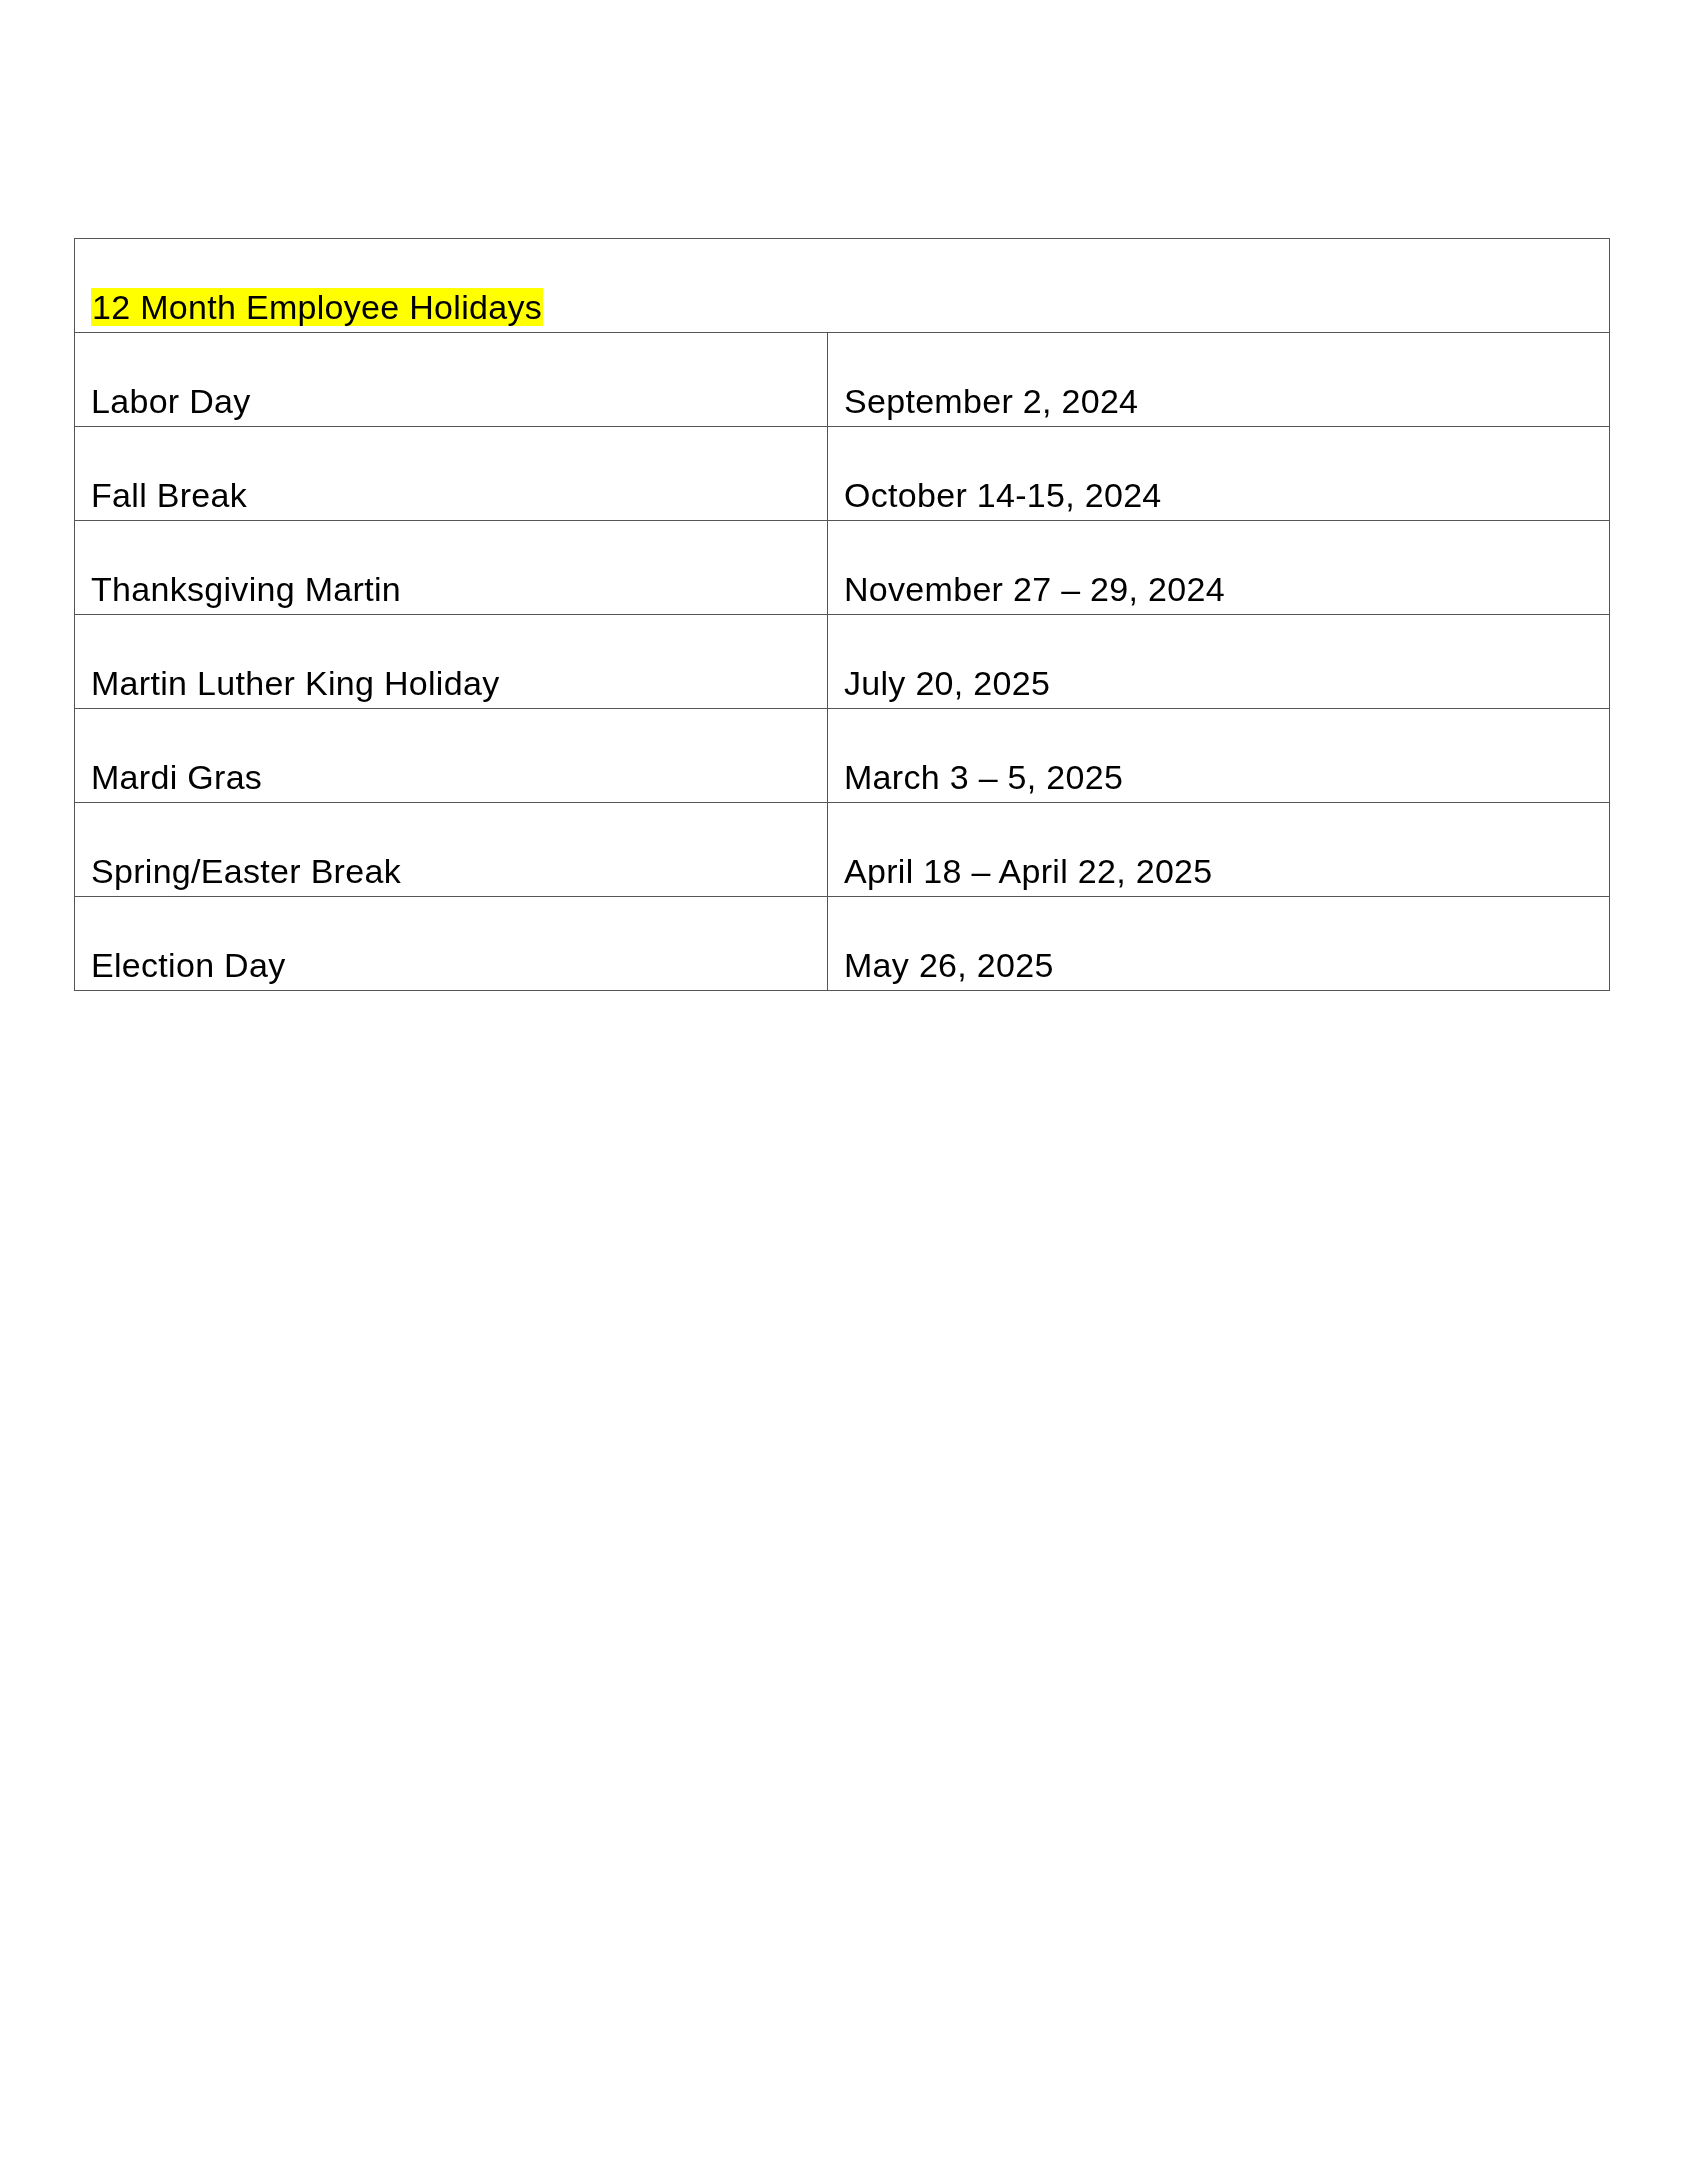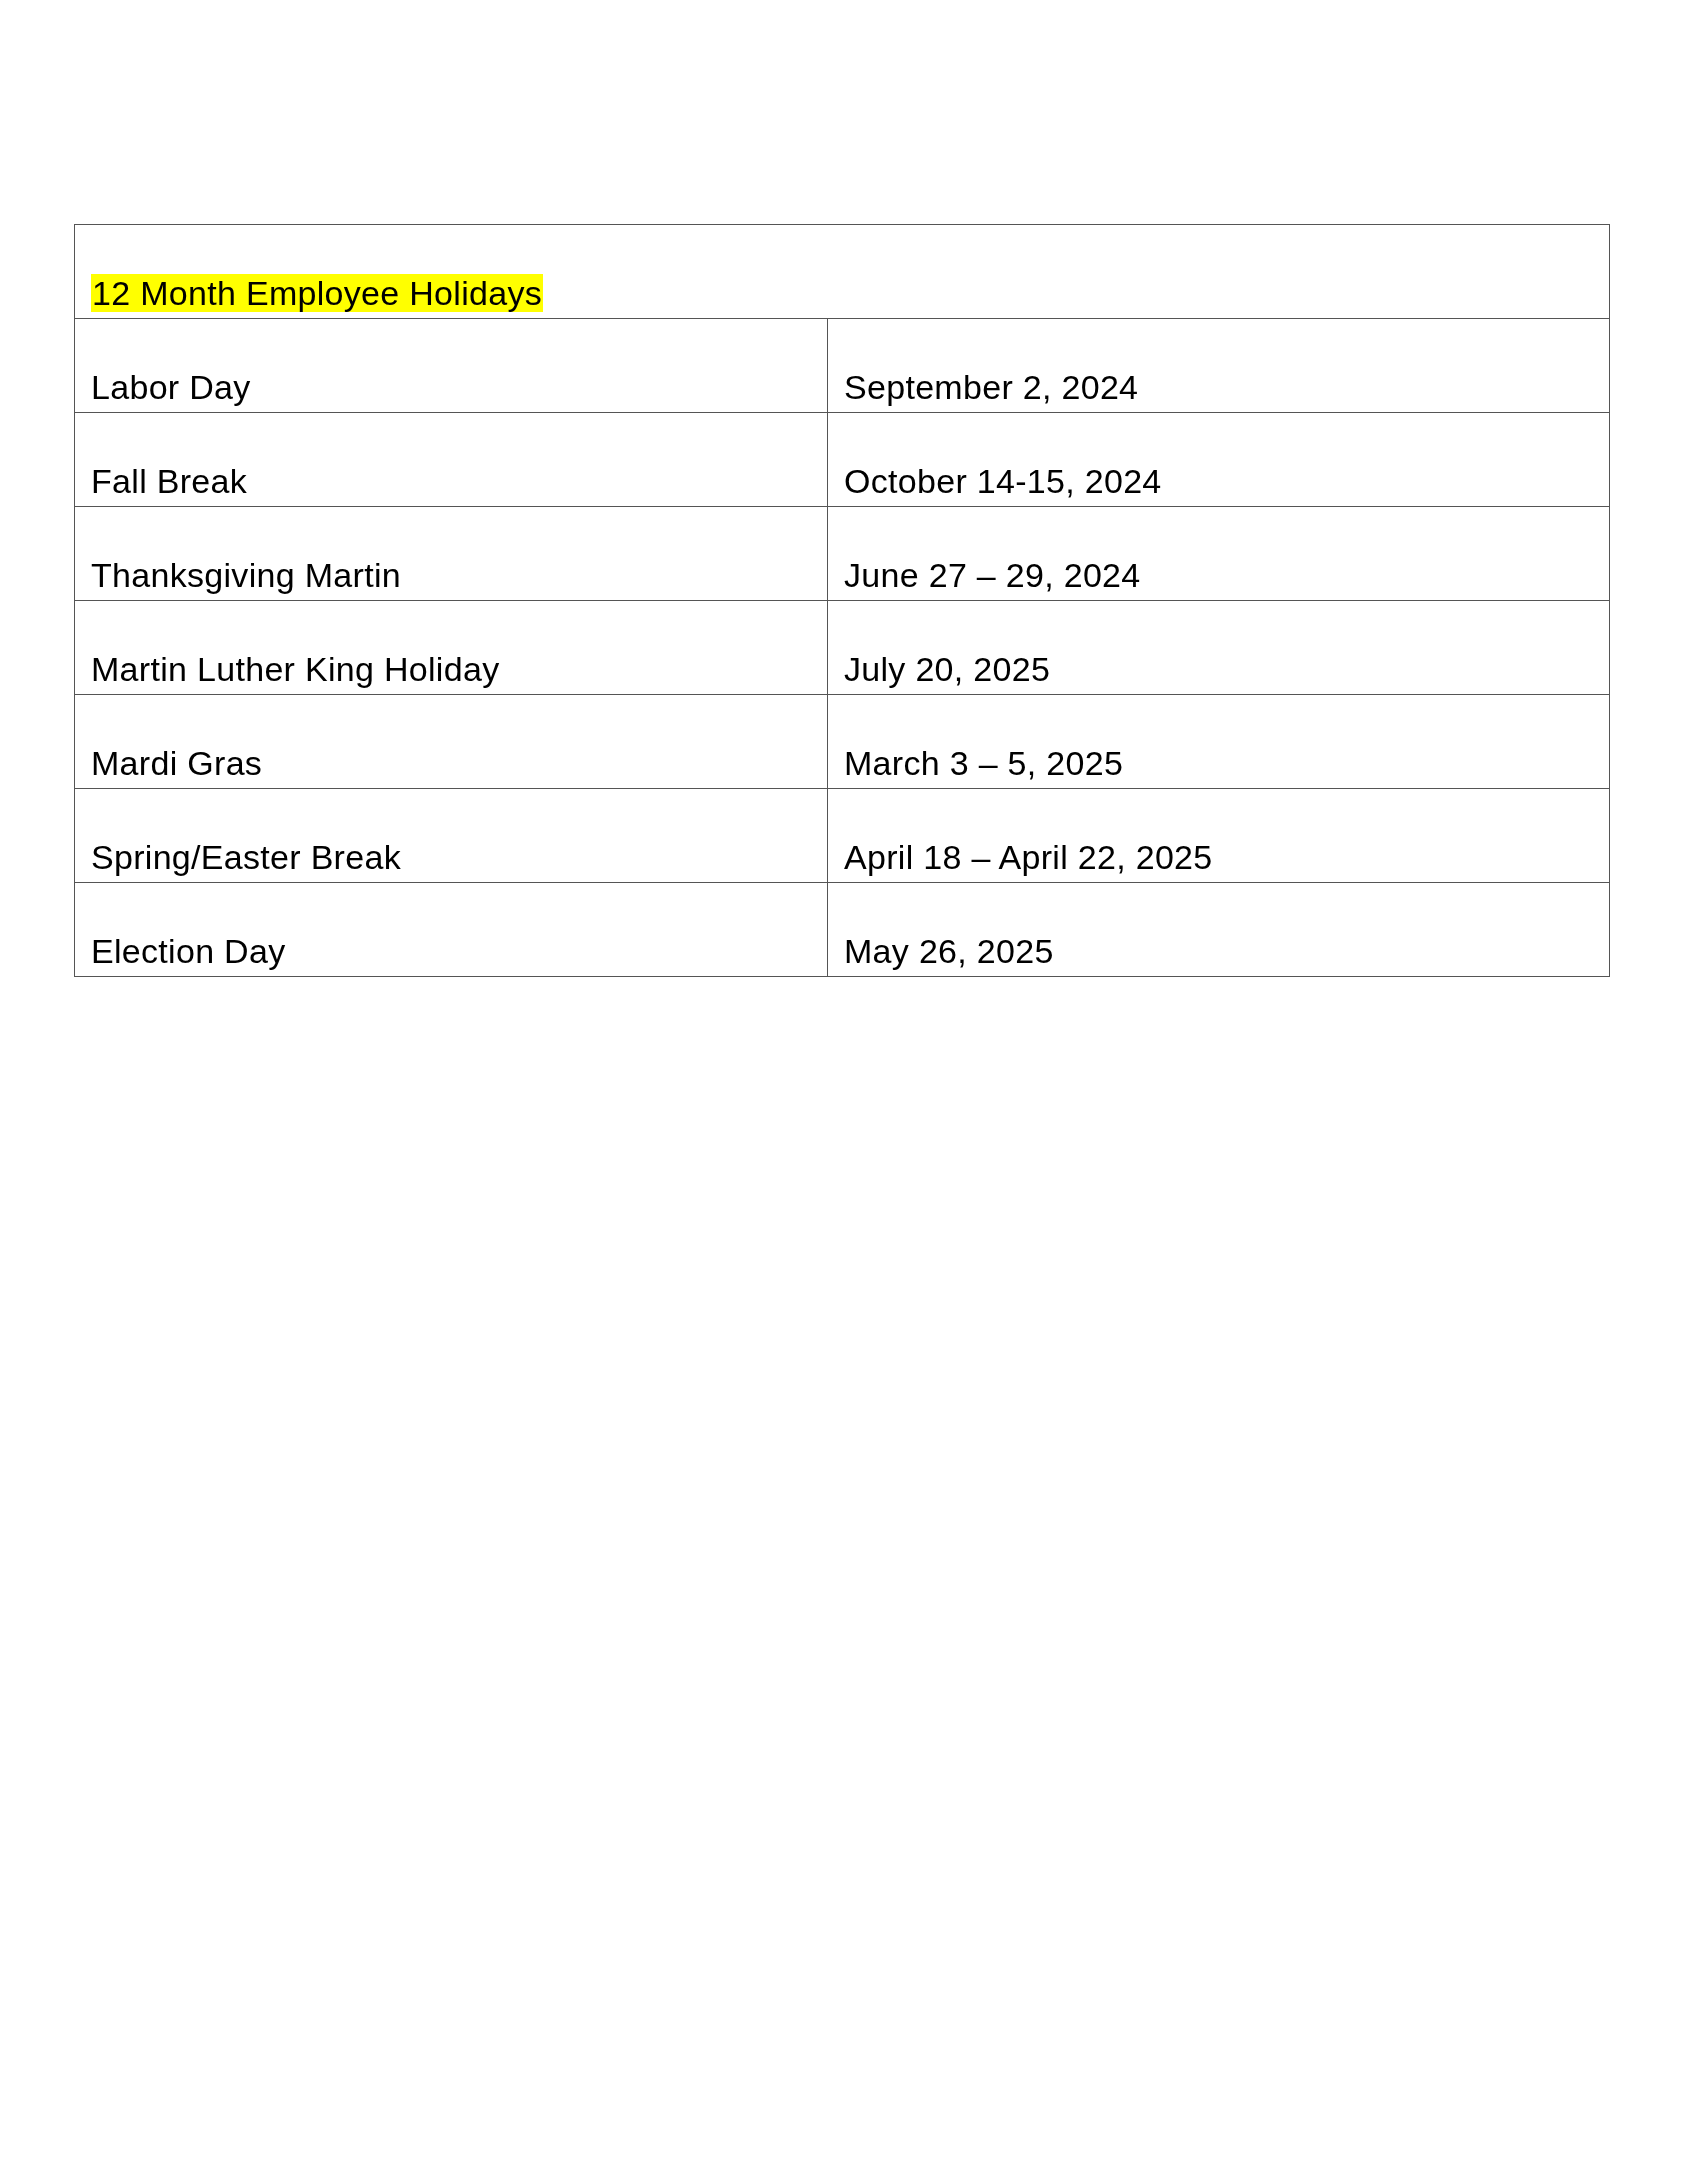--- a/index.html
+++ b/index.html
@@ -11,21 +11,21 @@
       width: 1683px;
       height: 2178px;
       position: relative;
       overflow: hidden;
       font-family: "Liberation Sans", sans-serif;
       color: #000000;
     }
     .holiday-table {
       position: absolute;
       left: 74px;
-      top: 224px;
+      top: 238px;
       width: 1536px;
       border-collapse: collapse;
       table-layout: fixed;
     }
     .holiday-table td {
       border: 1.5px solid #555555;
       height: 94px;
       padding: 0 0 6px 16px;
       vertical-align: bottom;
       font-size: 34px;
@@ -64,21 +64,21 @@
     <tr>
       <td><span>Labor Day</span></td>
       <td><span>September 2, 2024</span></td>
     </tr>
     <tr>
       <td><span>Fall Break</span></td>
       <td><span>October 14-15, 2024</span></td>
     </tr>
     <tr>
       <td><span>Thanksgiving Martin</span></td>
-      <td><span>June 27 – 29, 2024</span></td>
+      <td><span>November 27 – 29, 2024</span></td>
     </tr>
     <tr>
       <td><span>Martin Luther King Holiday</span></td>
       <td><span>July 20, 2025</span></td>
     </tr>
     <tr>
       <td><span>Mardi Gras</span></td>
       <td><span>March 3 – 5, 2025</span></td>
     </tr>
     <tr>

